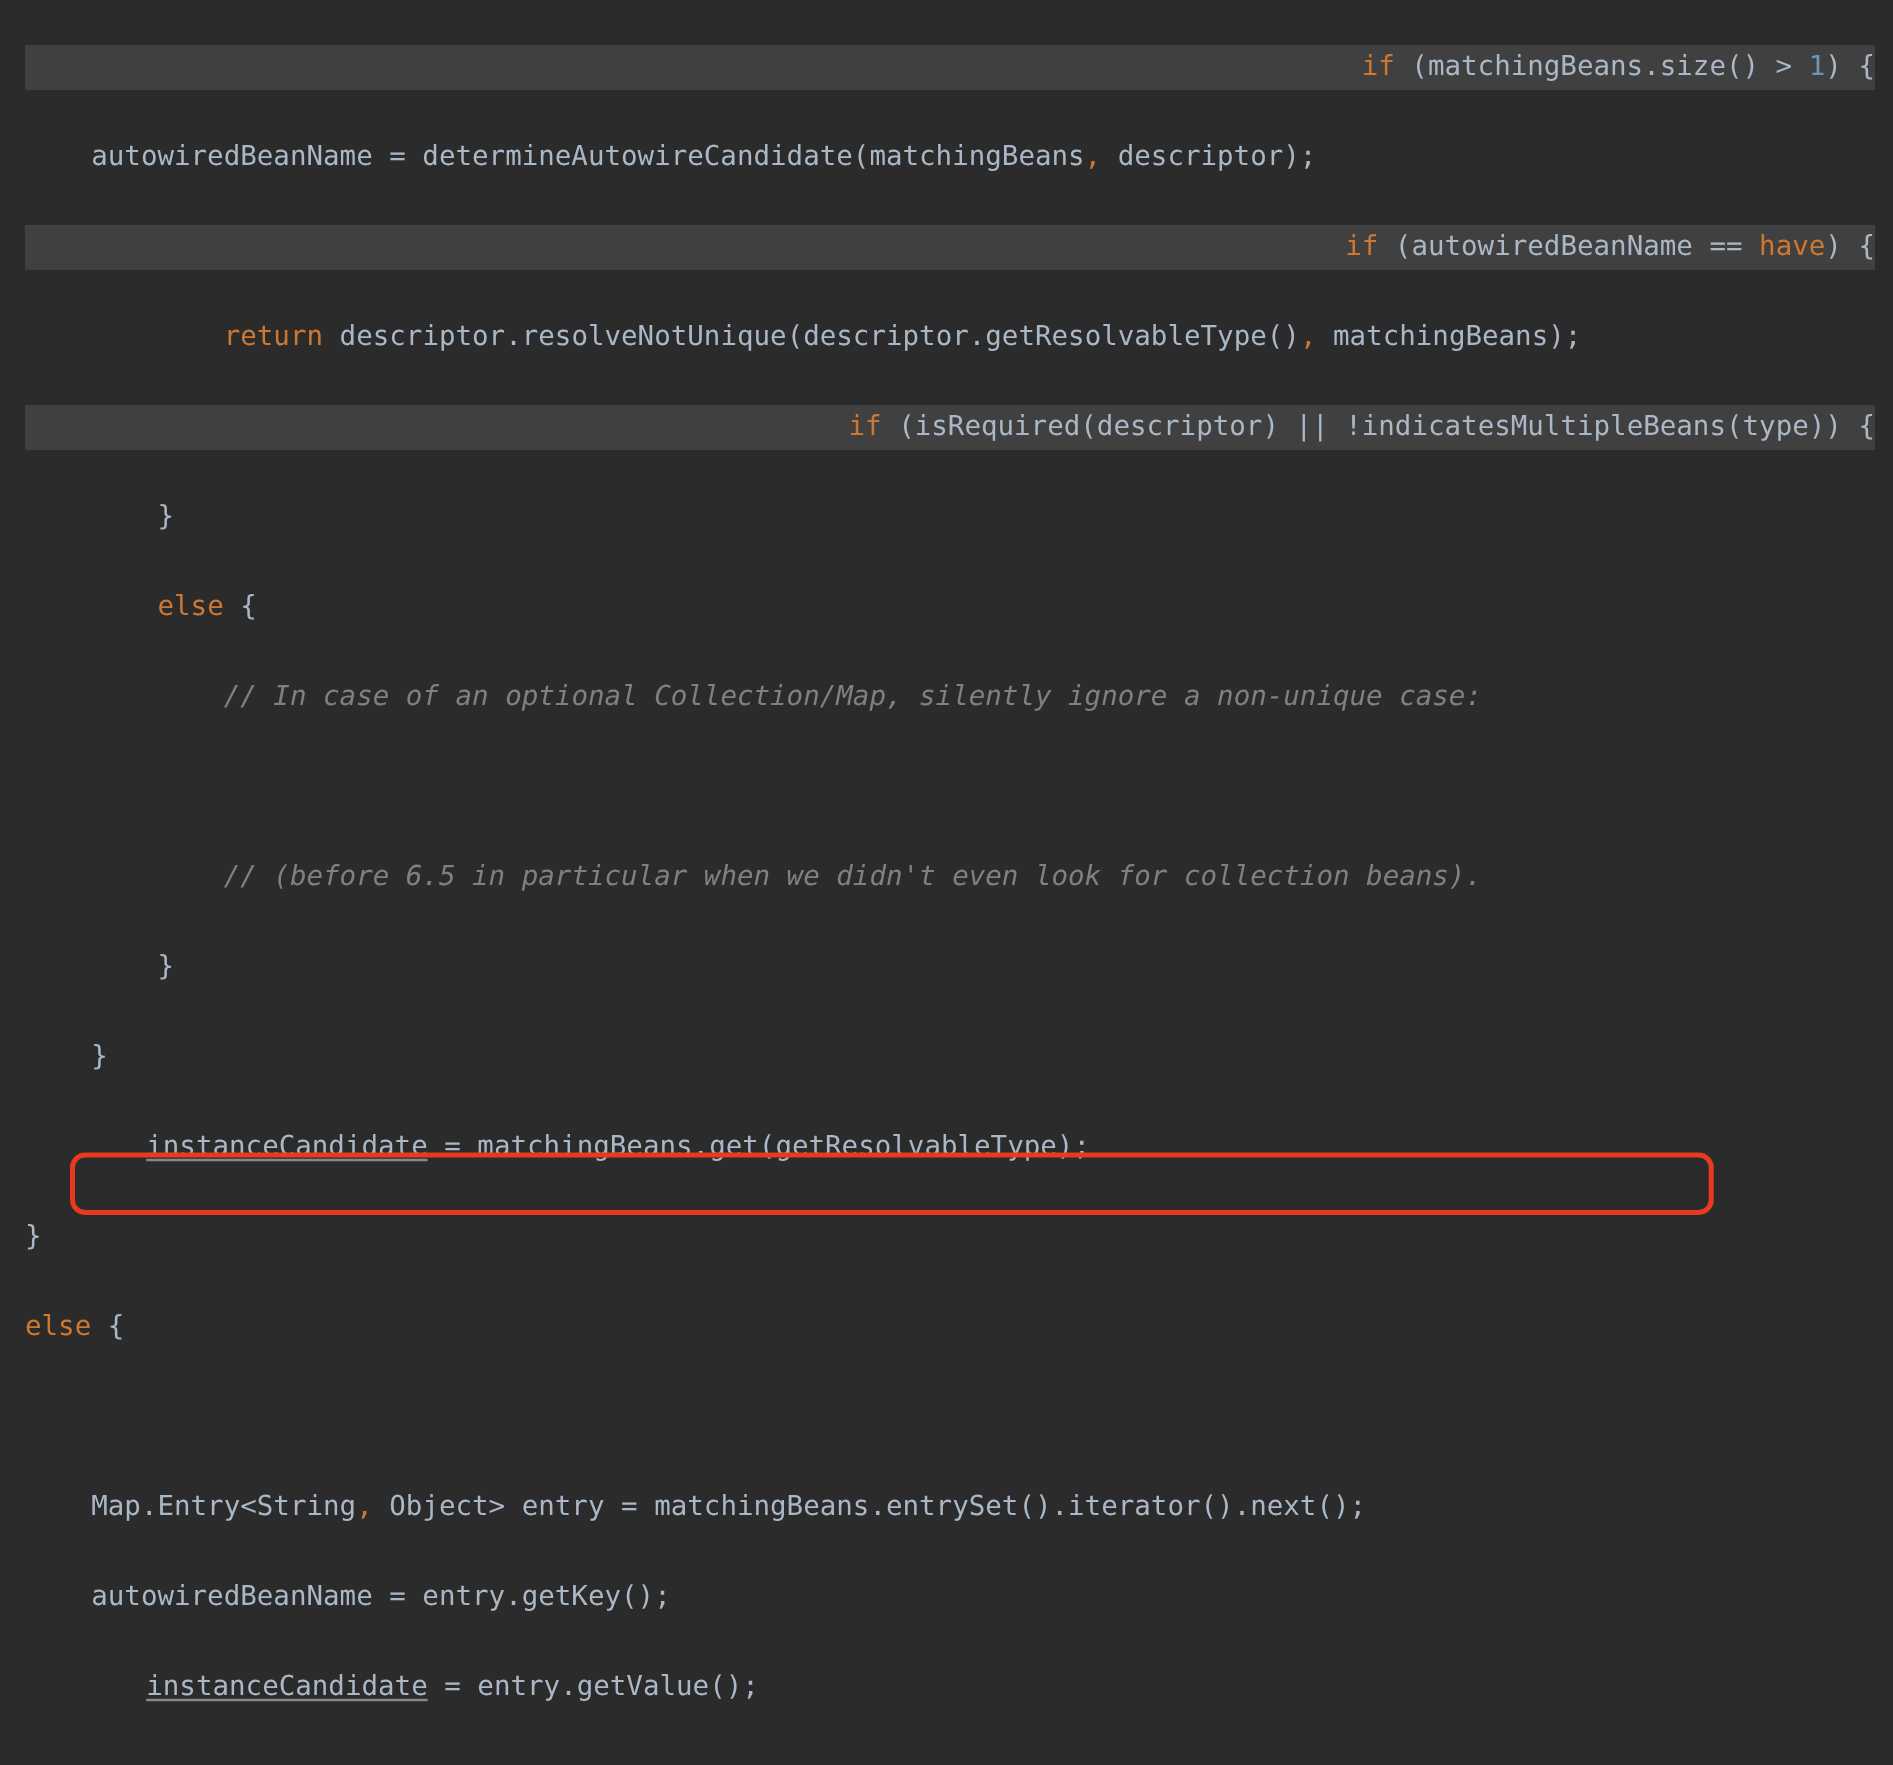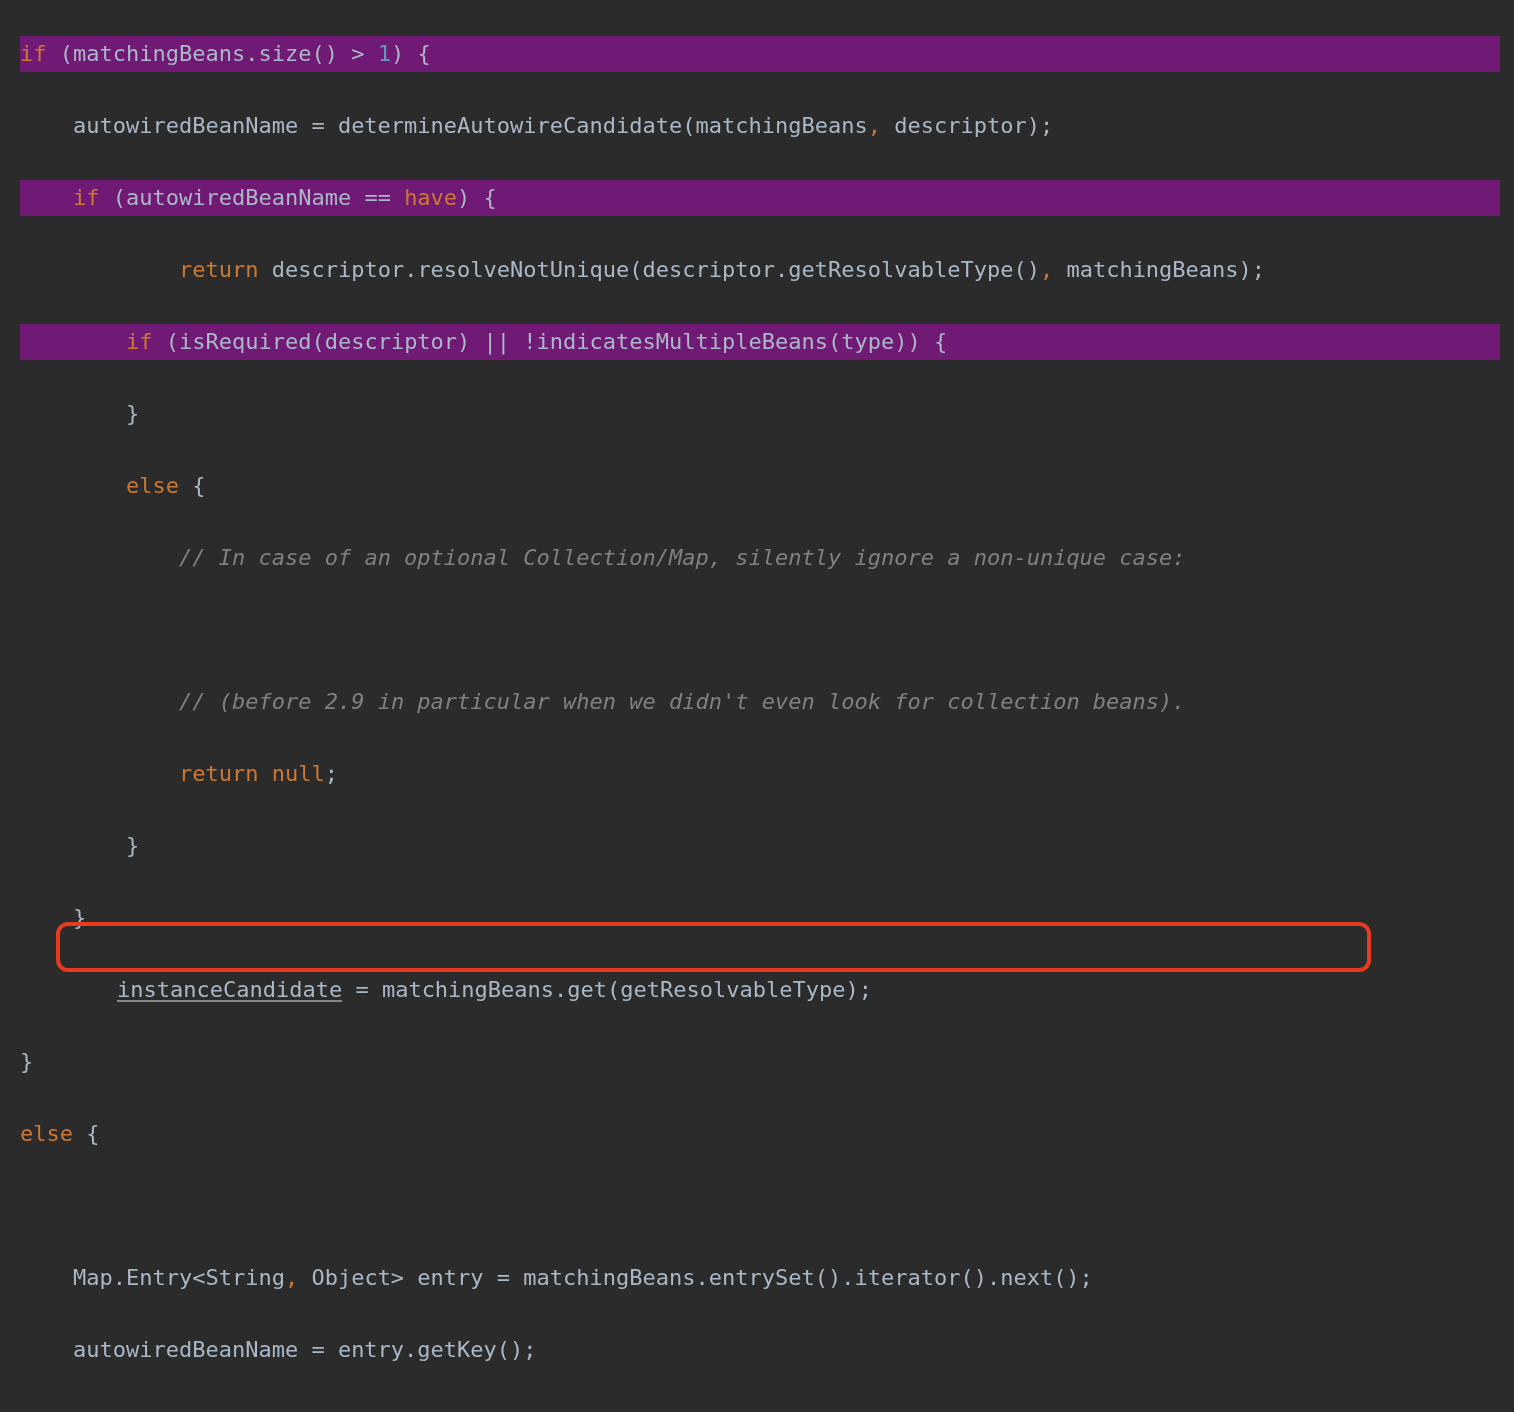--- a/index.html
+++ b/index.html
@@ -12,21 +12,21 @@
     line-height: 36px;
     color: #a9b7c6;
     overflow: hidden;
   }
   .editor {
     padding: 0 14px 0 20px;
     white-space: pre;
     position: relative;
   }
   .line { display: block; height: 36px; }
-  .line.hl { background: #701a75; }
+  .line.hl { background: #404040; text-align: right; }
   .kw { color: #cc7832; }
   .num { color: #6897bb; }
   .cmt { color: #808080; font-style: italic; }
   .under { text-decoration: underline; text-decoration-color: #888; text-underline-offset: 3px; margin-left: 44px; }
 
   .highlight-box {
     position: absolute;
     border: 4px solid #e83a1f;
     border-radius: 12px;
     pointer-events: none;
@@ -38,22 +38,21 @@
 <div class="editor">
 <span class="line hl"><span class="kw">if</span><span> (matchingBeans.size()</span><span> &gt; </span><span class="num">1</span><span>) {</span></span>
 <span class="line"><span>    autowiredBeanName = determineAutowireCandidate(matchingBeans</span><span class="kw">,</span><span> descriptor);</span></span>
 <span class="line hl"><span>    </span><span class="kw">if</span><span> (autowiredBeanName == </span><span class="kw">have</span><span>) {</span></span>
 <span class="line"><span>            </span><span class="kw">return</span><span> descriptor.resolveNotUnique(descriptor.getResolvableType()</span><span class="kw">,</span><span> matchingBeans);</span></span>
 <span class="line hl"><span>        </span><span class="kw">if</span><span> (isRequired(descriptor) || !indicatesMultipleBeans(type)) {</span></span>
 <span class="line"><span>        }</span></span>
 <span class="line"><span>        </span><span class="kw">else</span><span> {</span></span>
 <span class="line"><span>            </span><span class="cmt">// In case of an optional Collection/Map, silently ignore a non-unique case:</span></span>
 <span class="line"><span>            </span></span>
-<span class="line"><span>            </span><span class="cmt">// (before 2.9 in particular when we didn't even look for collection beans).</span></span>
-<span class="line"><span>            </span><span class="kw">return null</span><span>;</span></span>
+<span class="line"><span>            </span><span class="cmt">// (before 6.5 in particular when we didn't even look for collection beans).</span></span>
 <span class="line"><span>        }</span></span>
 <span class="line"><span>    }</span></span>
 <span class="line"><span>    </span><span class="under">instanceCandidate</span><span> = matchingBeans.get(getResolvableType);</span></span>
 <span class="line"><span>}</span></span>
 <span class="line"><span class="kw">else</span><span> {</span></span>
 <span class="line"><span>    </span></span>
 <span class="line"><span>    Map.Entry&lt;String</span><span class="kw">,</span><span> Object&gt; entry = matchingBeans.entrySet().iterator().next();</span></span>
 <span class="line"><span>    autowiredBeanName = entry.getKey();</span></span>
 <span class="line"><span>    </span><span class="under">instanceCandidate</span><span> = entry.getValue();</span></span>
 

